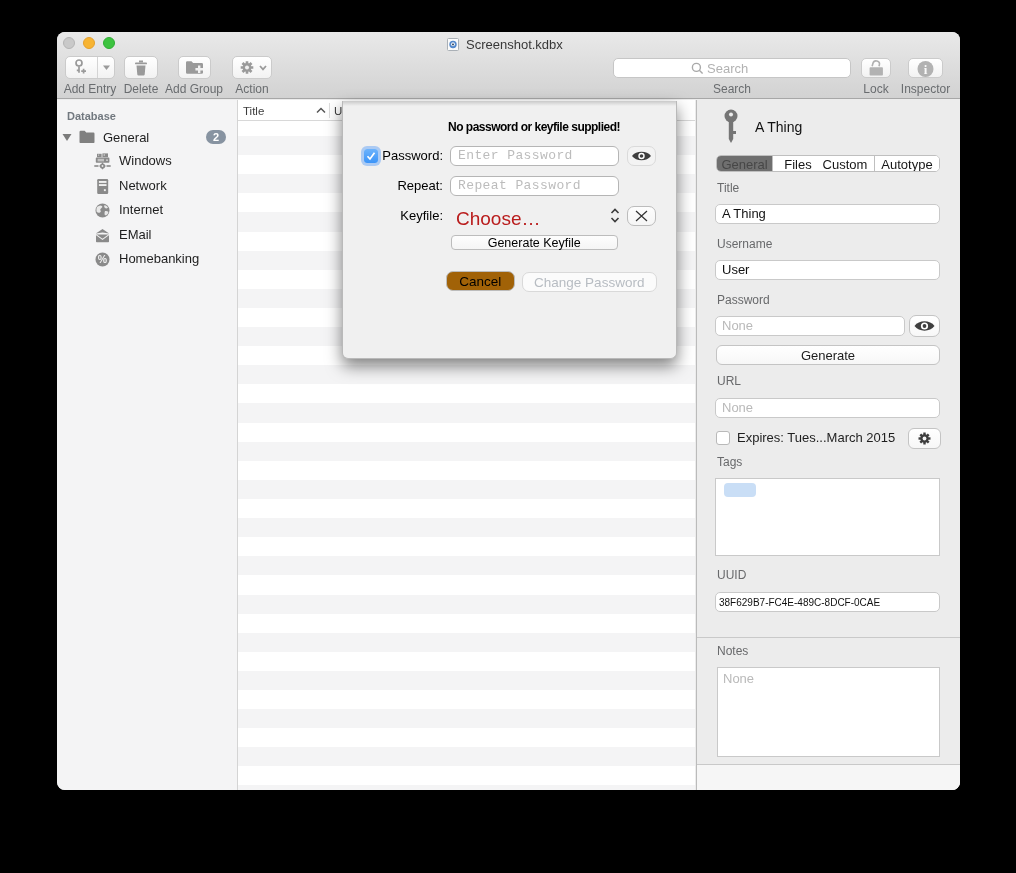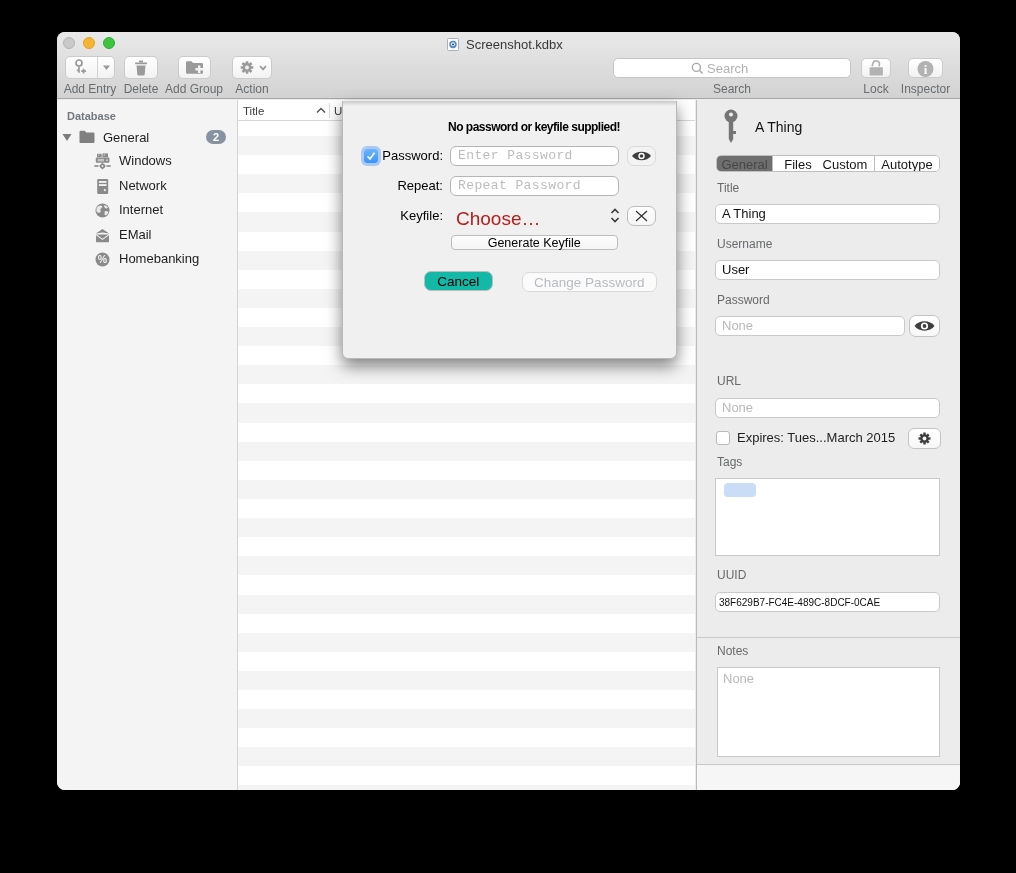--- a/index.html
+++ b/index.html
@@ -214,20 +214,21 @@
   <div class="ifield" style="left:658px; top:228px; width:225px; height:20px;">User</div>
   <div class="ilabel" style="left:660px; top:261px;">Password</div>
   <div class="ifield ph" style="left:658px; top:284px; width:190px; height:20px;">None</div>
   <div class="ibtn" style="left:851.5px; top:283px; width:31px; height:22px; border-radius:7px;">
     <svg width="29" height="20" viewBox="0 0 29 20" style="position:absolute;left:0;top:0;">
       <path d="M4.5 10 C9 3.8 20 3.8 24.5 10 C20 16.2 9 16.2 4.5 10 Z" fill="#3e3e3e"></path>
       <circle cx="14.5" cy="10" r="3.6" fill="#fff"></circle>
       <circle cx="14.5" cy="10" r="1.9" fill="#3e3e3e"></circle>
     </svg>
   </div>
+  <div class="ibtn" style="left:659px; top:313px; width:224px; height:20px; font-size:13px; color:#1c1c1c; text-align:center; line-height:19px;">Generate</div>
   <div class="ilabel" style="left:660px; top:342px;">URL</div>
   <div class="ifield ph" style="left:658px; top:366px; width:225px; height:20px;">None</div>
   <div class="abs" style="left:659px; top:399px; width:14px; height:14px; background:#fff; border:1px solid #b9b9b9; border-radius:3px;"></div>
   <div class="srow" style="left:680px; top:398px;">Expires: Tues...March 2015</div>
   <div class="ibtn" style="left:851px; top:396px; width:33px; height:21px;">
     <svg width="31" height="19" viewBox="0 0 31 19" style="position:absolute;left:0;top:0;">
       <g fill="#3e3e3e">
         <circle cx="15.5" cy="9.5" r="4.2"></circle>
         <g stroke="#3e3e3e" stroke-width="2.4">
           <line x1="15.5" y1="3.5" x2="15.5" y2="15.5"></line>
@@ -274,16 +275,16 @@
     <div class="abs" style="left:113px; top:107px; font-size:19px; color:#b91c1c;">Choose…</div>
     <svg class="abs" style="left:267px; top:105px;" width="10" height="19" viewBox="0 0 10 19">
       <path d="M1.5 7 L5 3.5 L8.5 7 M1.5 12 L5 15.5 L8.5 12" fill="none" stroke="#3c3c3c" stroke-width="1.6"></path>
     </svg>
     <div class="sbtn" style="left:284px; top:105px; width:29px; height:20px;">
       <svg width="27" height="18" viewBox="0 0 27 18" style="position:absolute;left:0;top:0;">
         <path d="M8 4 L19 14 M19 4 L8 14" stroke="#333" stroke-width="1.2"></path>
       </svg>
     </div>
     <div class="sbtn" style="left:107.5px; top:133.5px; width:167.5px; height:15px; border-radius:4px; font-size:12.5px; color:#000; text-align:center; line-height:14px;">Generate Keyfile</div>
-    <div class="sbtn" style="left:81px; top:170px; width:68.5px; height:20px; background:#14b8a6; font-size:13.5px; color:#000; text-align:center; line-height:19px;">Cancel</div>
+    <div class="sbtn" style="left:103px; top:170px; width:68.5px; height:20px; background:#a16207; font-size:13.5px; color:#000; text-align:center; line-height:19px;">Cancel</div>
     <div class="sbtn" style="left:178.5px; top:171px; width:135.5px; height:20px; background:#fbfbfb; border-color:#d9d9d9; font-size:13.5px; color:#b7bcc2; text-align:center; line-height:19px;">Change Password</div>
   </div>
 </div>
 
 </body></html>

